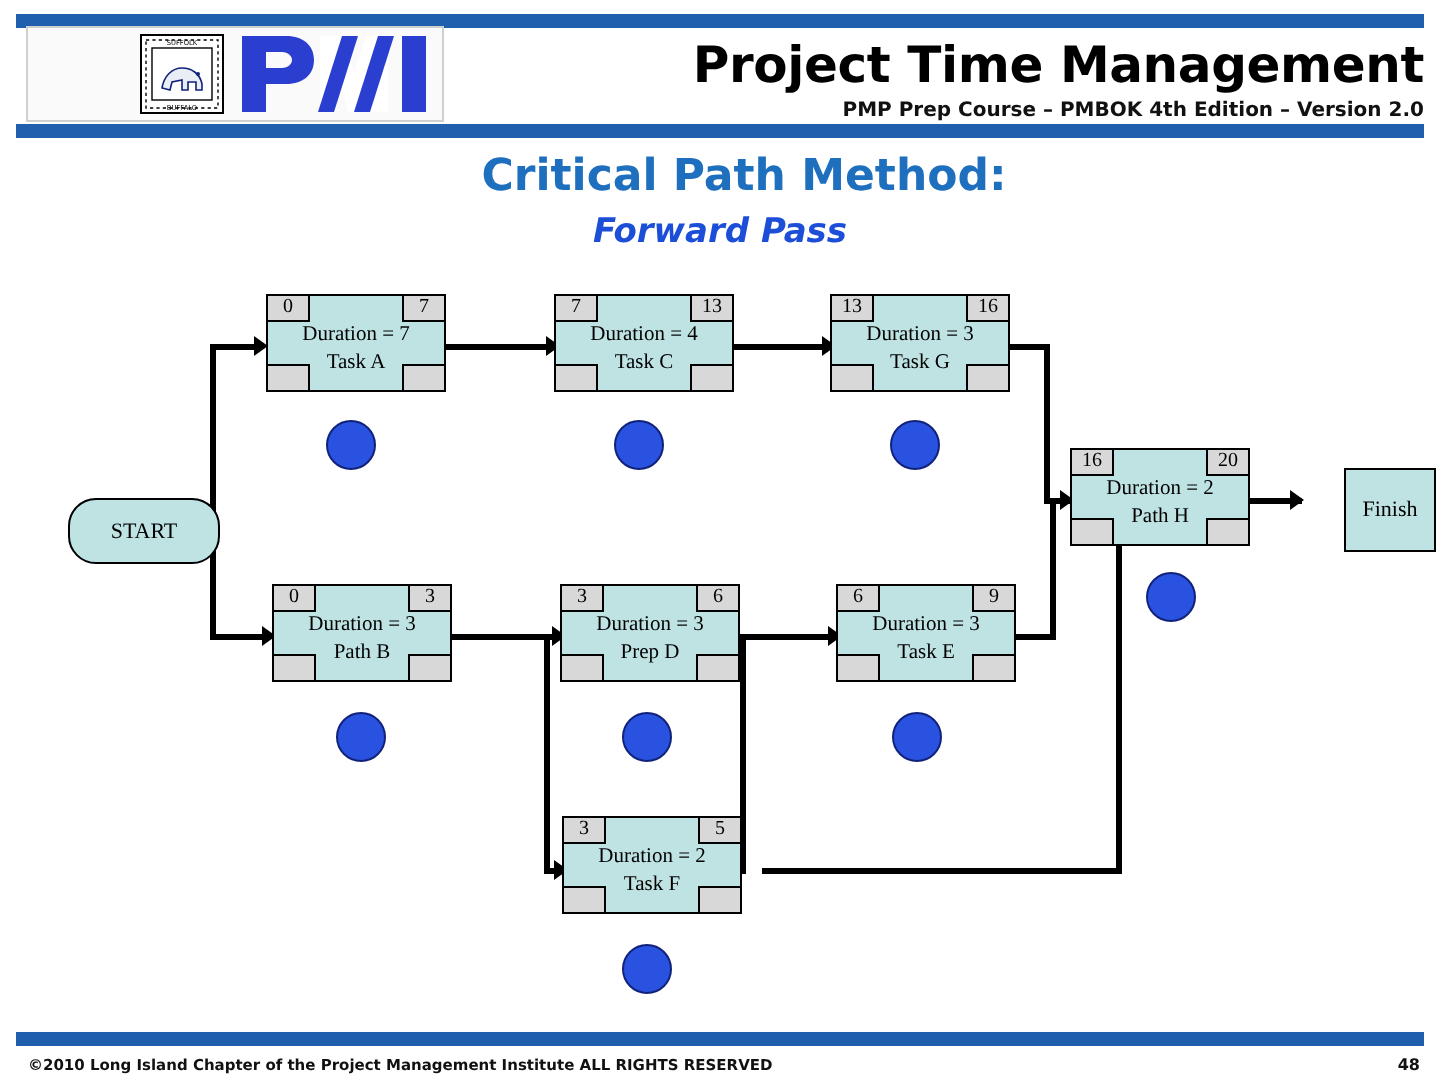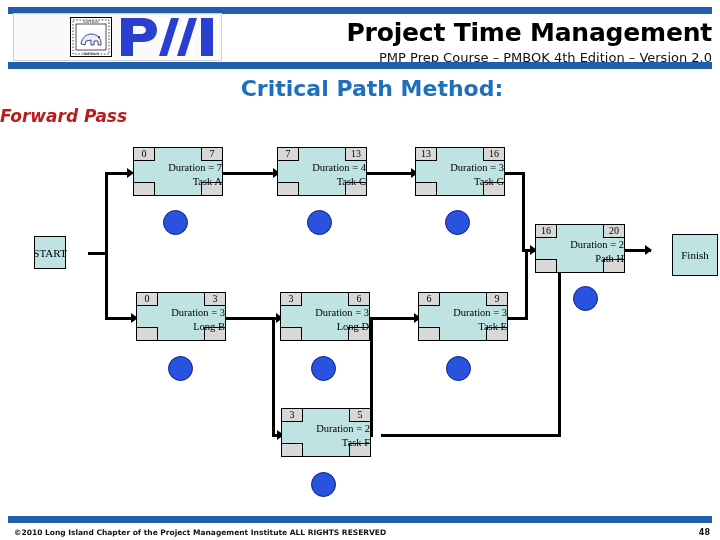--- a/index.html
+++ b/index.html
@@ -13,47 +13,47 @@
   .hdr-bar-top{position:absolute;left:8px;top:7px;width:704px;height:7px;background:#1f5fab;}
   .hdr-bar-bot{position:absolute;left:8px;top:62px;width:704px;height:7px;background:#1f5fab;}
   .logo-box{position:absolute;left:13px;top:13px;width:207px;height:46px;
             background:#fafafa;border:1px solid #cfcfcf;overflow:hidden;}
   .logo-seal{position:absolute;left:56px;top:3px;width:42px;height:40px;}
   .logo-letters{position:absolute;left:105px;top:0px;width:100px;height:46px;}
   .title-main{position:absolute;left:300px;top:18px;width:412px;text-align:right;
               font-size:25px;font-weight:bold;color:#000;letter-spacing:-0.2px;
               font-family:"DejaVu Sans", sans-serif;line-height:30px;}
   .title-sub{position:absolute;left:300px;top:50px;width:412px;text-align:right;
-             font-size:13px;font-weight:normal;color:#111;
+             font-size:10px;font-weight:bold;color:#111;
              font-family:"DejaVu Sans", sans-serif;}
 
   
   .cpm-title{position:absolute;left:0;top:76px;width:720px;text-align:center;
              font-size:22px;font-weight:bold;color:#1f6fbf;
              font-family:"DejaVu Sans", sans-serif;margin-left:12px;}
-  .cpm-sub{position:absolute;left:0;top:106px;width:720px;
-           font-size:17px;font-weight:bold;font-style:italic;color:#b91c1c;
+  .cpm-sub{position:absolute;left:0;top:106px;width:720px;text-align:center;
+           font-size:17px;font-weight:bold;font-style:italic;color:#1d4ed8;
            font-family:"DejaVu Sans", sans-serif;}
 
   
   #diagram{position:absolute;left:0;top:0;width:720px;height:540px;}
   .conn{position:absolute;background:#000;}
   .node{position:absolute;border:1px solid #000;background:#bfe3e3;box-sizing:border-box;}
 
   .task{width:90px;height:49px;}
   .task .cell{position:absolute;width:22px;height:14px;background:#d8d8d8;
               border:1px solid #000;box-sizing:border-box;
               font-size:10px;line-height:12px;text-align:center;color:#000;
               font-family:"Liberation Serif", serif;}
   .task .tl{left:-1px;top:-1px;}
   .task .tr{right:-1px;top:-1px;}
   .task .bl{left:-1px;bottom:-1px;}
   .task .br{right:-1px;bottom:-1px;}
   .task .body{position:absolute;left:0;top:13px;width:88px;height:34px;
-              text-align:right;font-size:10.5px;line-height:14px;color:#000;
+              text-align:center;font-size:10.5px;line-height:14px;color:#000;
               font-family:"Liberation Serif", serif;}
 
   .plain{display:flex;align-items:center;justify-content:center;
          font-size:11px;color:#000;font-family:"Liberation Serif", serif;}
 
   .dot{position:absolute;width:25px;height:25px;border-radius:50%;
        background:#2a52e0;border:1px solid #11227a;box-sizing:border-box;}
 
   .arrow{position:absolute;width:0;height:0;
          border-top:5px solid transparent;border-bottom:5px solid transparent;
@@ -132,21 +132,21 @@
     <div class="conn" style="left:272px;top:434px;width:101px;height:3px;"></div>
     <div class="arrow" style="left:277px;top:430px;"></div>
     <div class="conn" style="left:272px;top:317px;width:3px;height:120px;"></div>
 
     <div class="conn" style="left:506px;top:317px;width:22px;height:3px;"></div>
     <div class="conn" style="left:525px;top:249px;width:3px;height:71px;"></div>
 
     <div class="conn" style="left:381px;top:434px;width:180px;height:3px;"></div>
     <div class="conn" style="left:558px;top:252px;width:3px;height:185px;"></div>
 
-    <div class="node plain" style="left:34px;top:236px;width:32px;height:33px;">
+    <div class="node plain" style="left:34px;top:249px;width:76px;height:33px;border-radius:14px;">
       <span>START</span>
     </div>
 
     <div class="node task" style="left:133px;top:147px;">
       <div class="cell tl">0</div>
       <div class="cell tr">7</div>
       <div class="cell bl"></div>
       <div class="cell br"></div>
       <div class="body">
         <div>Duration = 7</div>
@@ -195,33 +195,33 @@
       <span>Finish</span>
     </div>
 
     <div class="node task" style="left:136px;top:292px;">
       <div class="cell tl">0</div>
       <div class="cell tr">3</div>
       <div class="cell bl"></div>
       <div class="cell br"></div>
       <div class="body">
         <div>Duration = 3</div>
-        <div>Long B</div>
+        <div>Path B</div>
       </div>
     </div>
     <div class="dot" style="left:168px;top:356px;"></div>
 
     <div class="node task" style="left:280px;top:292px;">
       <div class="cell tl">3</div>
       <div class="cell tr">6</div>
       <div class="cell bl"></div>
       <div class="cell br"></div>
       <div class="body">
         <div>Duration = 3</div>
-        <div>Long D</div>
+        <div>Prep D</div>
       </div>
     </div>
     <div class="dot" style="left:311px;top:356px;"></div>
 
     <div class="node task" style="left:418px;top:292px;">
       <div class="cell tl">6</div>
       <div class="cell tr">9</div>
       <div class="cell bl"></div>
       <div class="cell br"></div>
       <div class="body">

